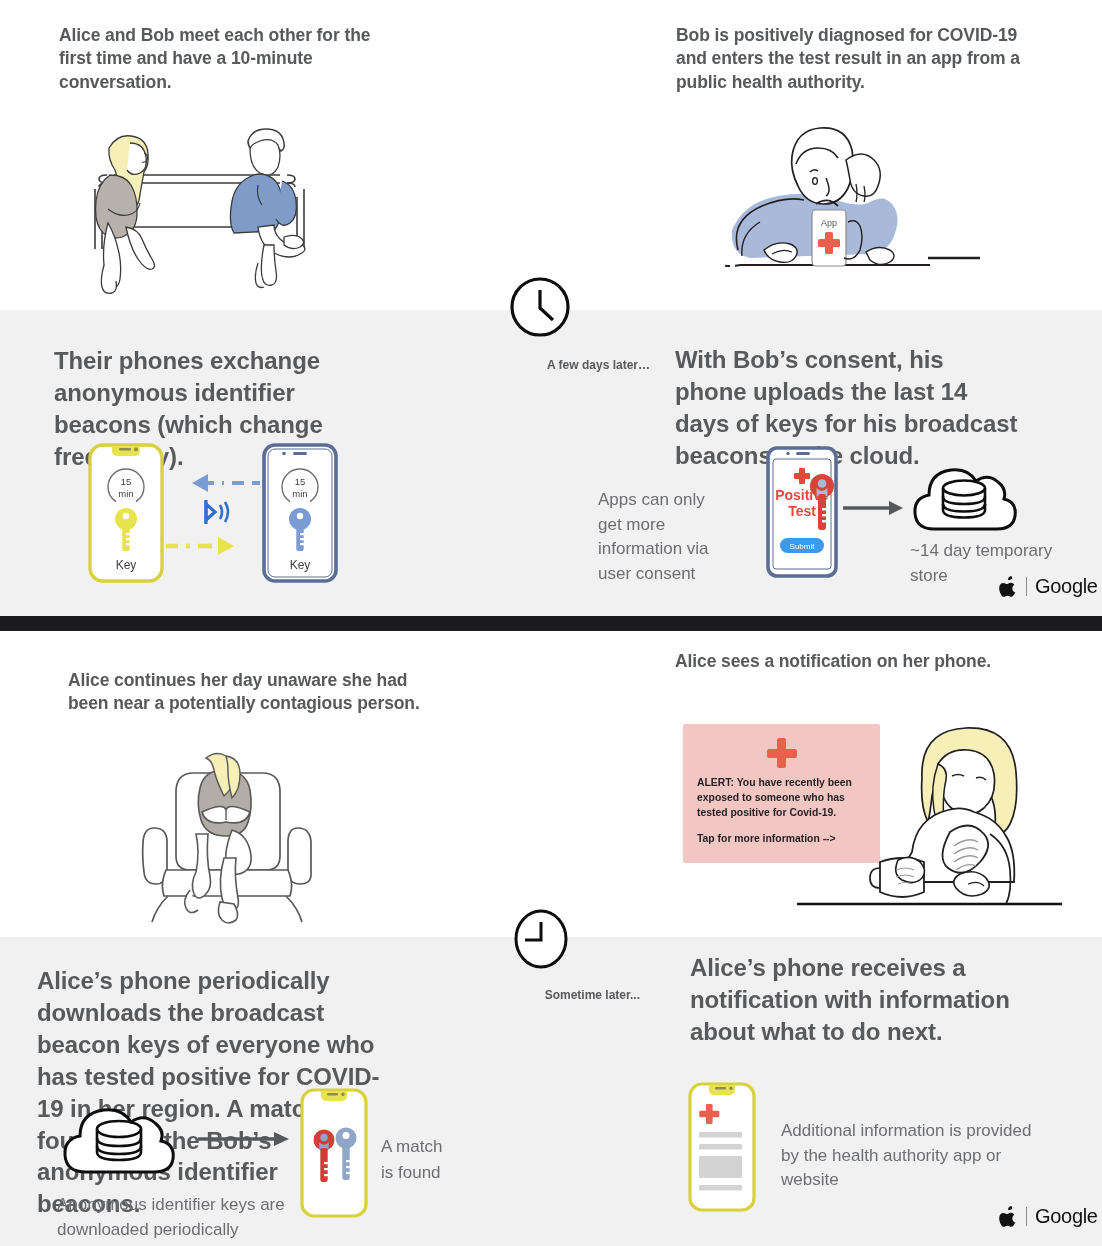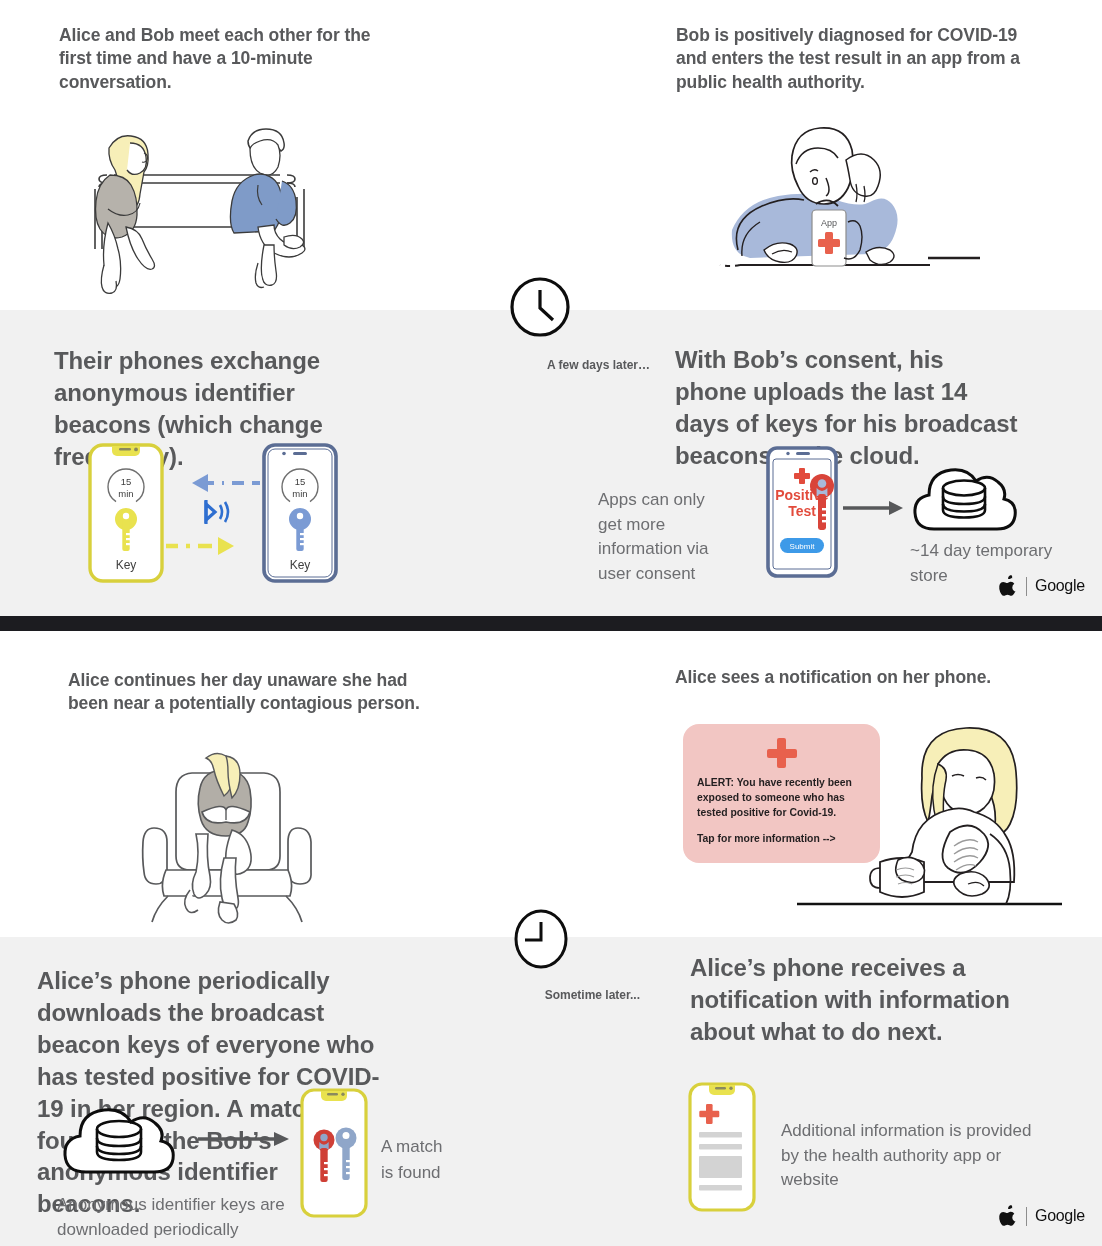--- a/index.html
+++ b/index.html
@@ -35,36 +35,36 @@
   }
   .timelabel{
     font-size:12px;font-weight:bold;color:#58595b;text-align:right;
   }
 
   
   svg{display:block;overflow:visible;}
 
   
   .alert-card{
-    background:#f2c6c3;border-radius:16px;
+    background:#f2c6c3;border-radius:2px;
     width:197px;padding:10px 14px 16px 14px;box-sizing:border-box;
   }
   .alert-cross{width:30px;height:30px;margin:4px auto 8px auto;position:relative;}
   .alert-cross:before,.alert-cross:after{
     content:"";position:absolute;background:#e8614d;border-radius:2px;
   }
   .alert-cross:before{left:10.5px;top:0;width:9px;height:30px;}
   .alert-cross:after{top:10.5px;left:0;width:30px;height:9px;}
   .alert-body{font-size:10.4px;line-height:1.42;color:#231f20;font-weight:bold;}
   .alert-tap{font-size:10.4px;line-height:1.42;color:#231f20;font-weight:bold;margin-top:12px;}
 
   
   .brand{display:flex;align-items:center;gap:8px;}
   .brand-divider{width:1px;height:19px;background:#8d8d8d;}
-  .brand-google{font-size:16px;color:#111;letter-spacing:-0.3px;font-family:"Liberation Sans",sans-serif;}
+  .brand-google{font-size:20px;color:#111;letter-spacing:-0.3px;font-family:"Liberation Sans",sans-serif;}
 </style>
 </head>
 <body>
 
 <div class="page">
 
   <div class="band band-gray1"></div>
   <div class="band band-black"></div>
   <div class="band band-gray2"></div>
 
@@ -352,21 +352,21 @@
           <path d="M80 94 q-2 24 2 42 q2 12 -4 18 q-8 8 -12 0 q-4 -10 2 -22 q4 -20 0 -38z"></path>
           <path d="M104 90 q14 4 18 20 q4 16 -6 22 q-10 6 -16 -4 q-6 -12 4 -38z"></path>
           <path d="M96 118 q-6 22 -2 40 q2 12 10 12 q8 0 6 -12 q-4 -22 -2 -40z"></path>
           <path d="M92 162 q-4 12 2 18 q6 6 14 0 q4 -6 -2 -16z"></path>
           <path d="M62 150 q-8 10 -4 18 q4 8 12 2"></path>
         </g>
       </g>
     </svg>
   </div>
 
-  <div class="abs heading" style="left:675px;top:666px;width:360px;">Alice sees a notification on her phone.</div>
+  <div class="abs heading" style="left:675px;top:650px;width:360px;">Alice sees a notification on her phone.</div>
 
   <div class="abs alert-card" style="left:683px;top:724px;">
     <div class="alert-cross"></div>
     <div class="alert-body">ALERT:  You have recently been exposed to someone who has tested positive for Covid-19.</div>
     <div class="alert-tap">Tap for more information --&gt;</div>
   </div>
 
   <div class="abs" style="left:872px;top:712px;">
     <svg width="200" height="205" viewBox="0 0 200 205">
 

